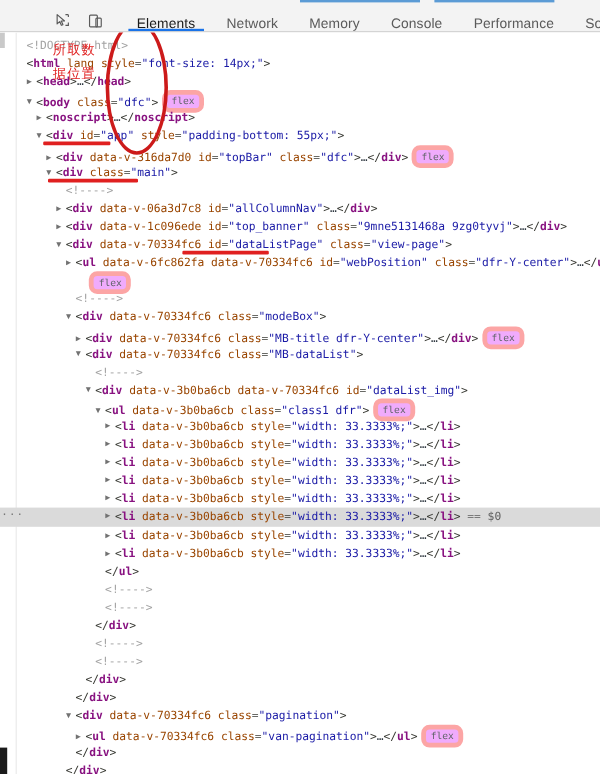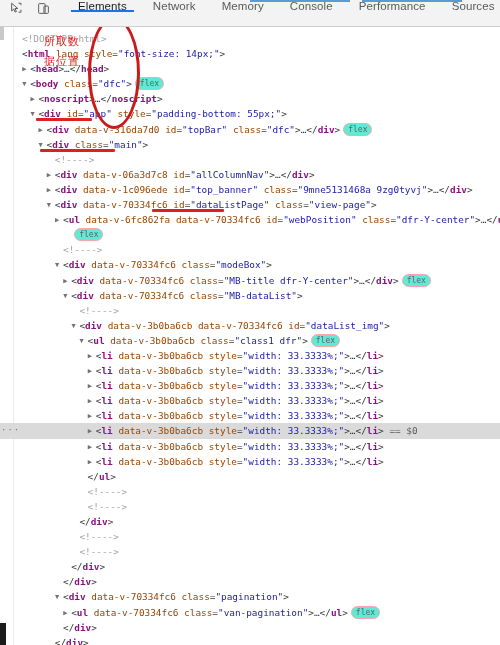--- a/index.html
+++ b/index.html
@@ -11,24 +11,25 @@
     overflow: hidden;
   }
 
   
   .devtools-toolbar {
     position: relative;
     height: 27px;
     background: #f3f3f3;
     border-bottom: 1px solid #cdcdcd;
     display: flex;
-    align-items: flex-start;
+    align-items: flex-end;
     font-size: 11.5px;
     color: #5a5a5a;
     user-select: none;
+    padding-left: 36px;
   }
   .toolbar-icons {
     display: flex;
     align-items: center;
     padding: 0 4px 0 8px;
     gap: 10px;
   }
   .tb-icon {
     width: 17px; height: 17px;
     display: flex; align-items: center; justify-content: center;
@@ -124,27 +125,27 @@
   .tok-tag    { color: #881280; font-weight: bold; }
   .tok-attr   { color: #994500; }
   .tok-val    { color: #1a1aa6; }
   .tok-punct  { color: #393a34; }
   .tok-comment{ color: #a3a3a3; }
   .tok-doctype{ color: #a3a3a3; }
   .tok-text   { color: #303942; }
   .tok-sel    { color: #5c5c5c; }
   .flexbadge {
     display: inline-block;
-    border: 1px solid #fca5a5;
+    border: 4px solid #fca5a5;
     border-radius: 7px;
     padding: 0 4px;
     font-size: 8px;
     line-height: 11px;
     color: #5f6368;
-    background: #5eead4;
+    background: #f0abfc;
     transform: translateY(-1px);
     margin-left: 3px;
   }
 
   
   .anno-layer {
     position: absolute;
     left: 0; top: 0; right: 0; bottom: 0;
     pointer-events: none;
     margin-left: 26px;

